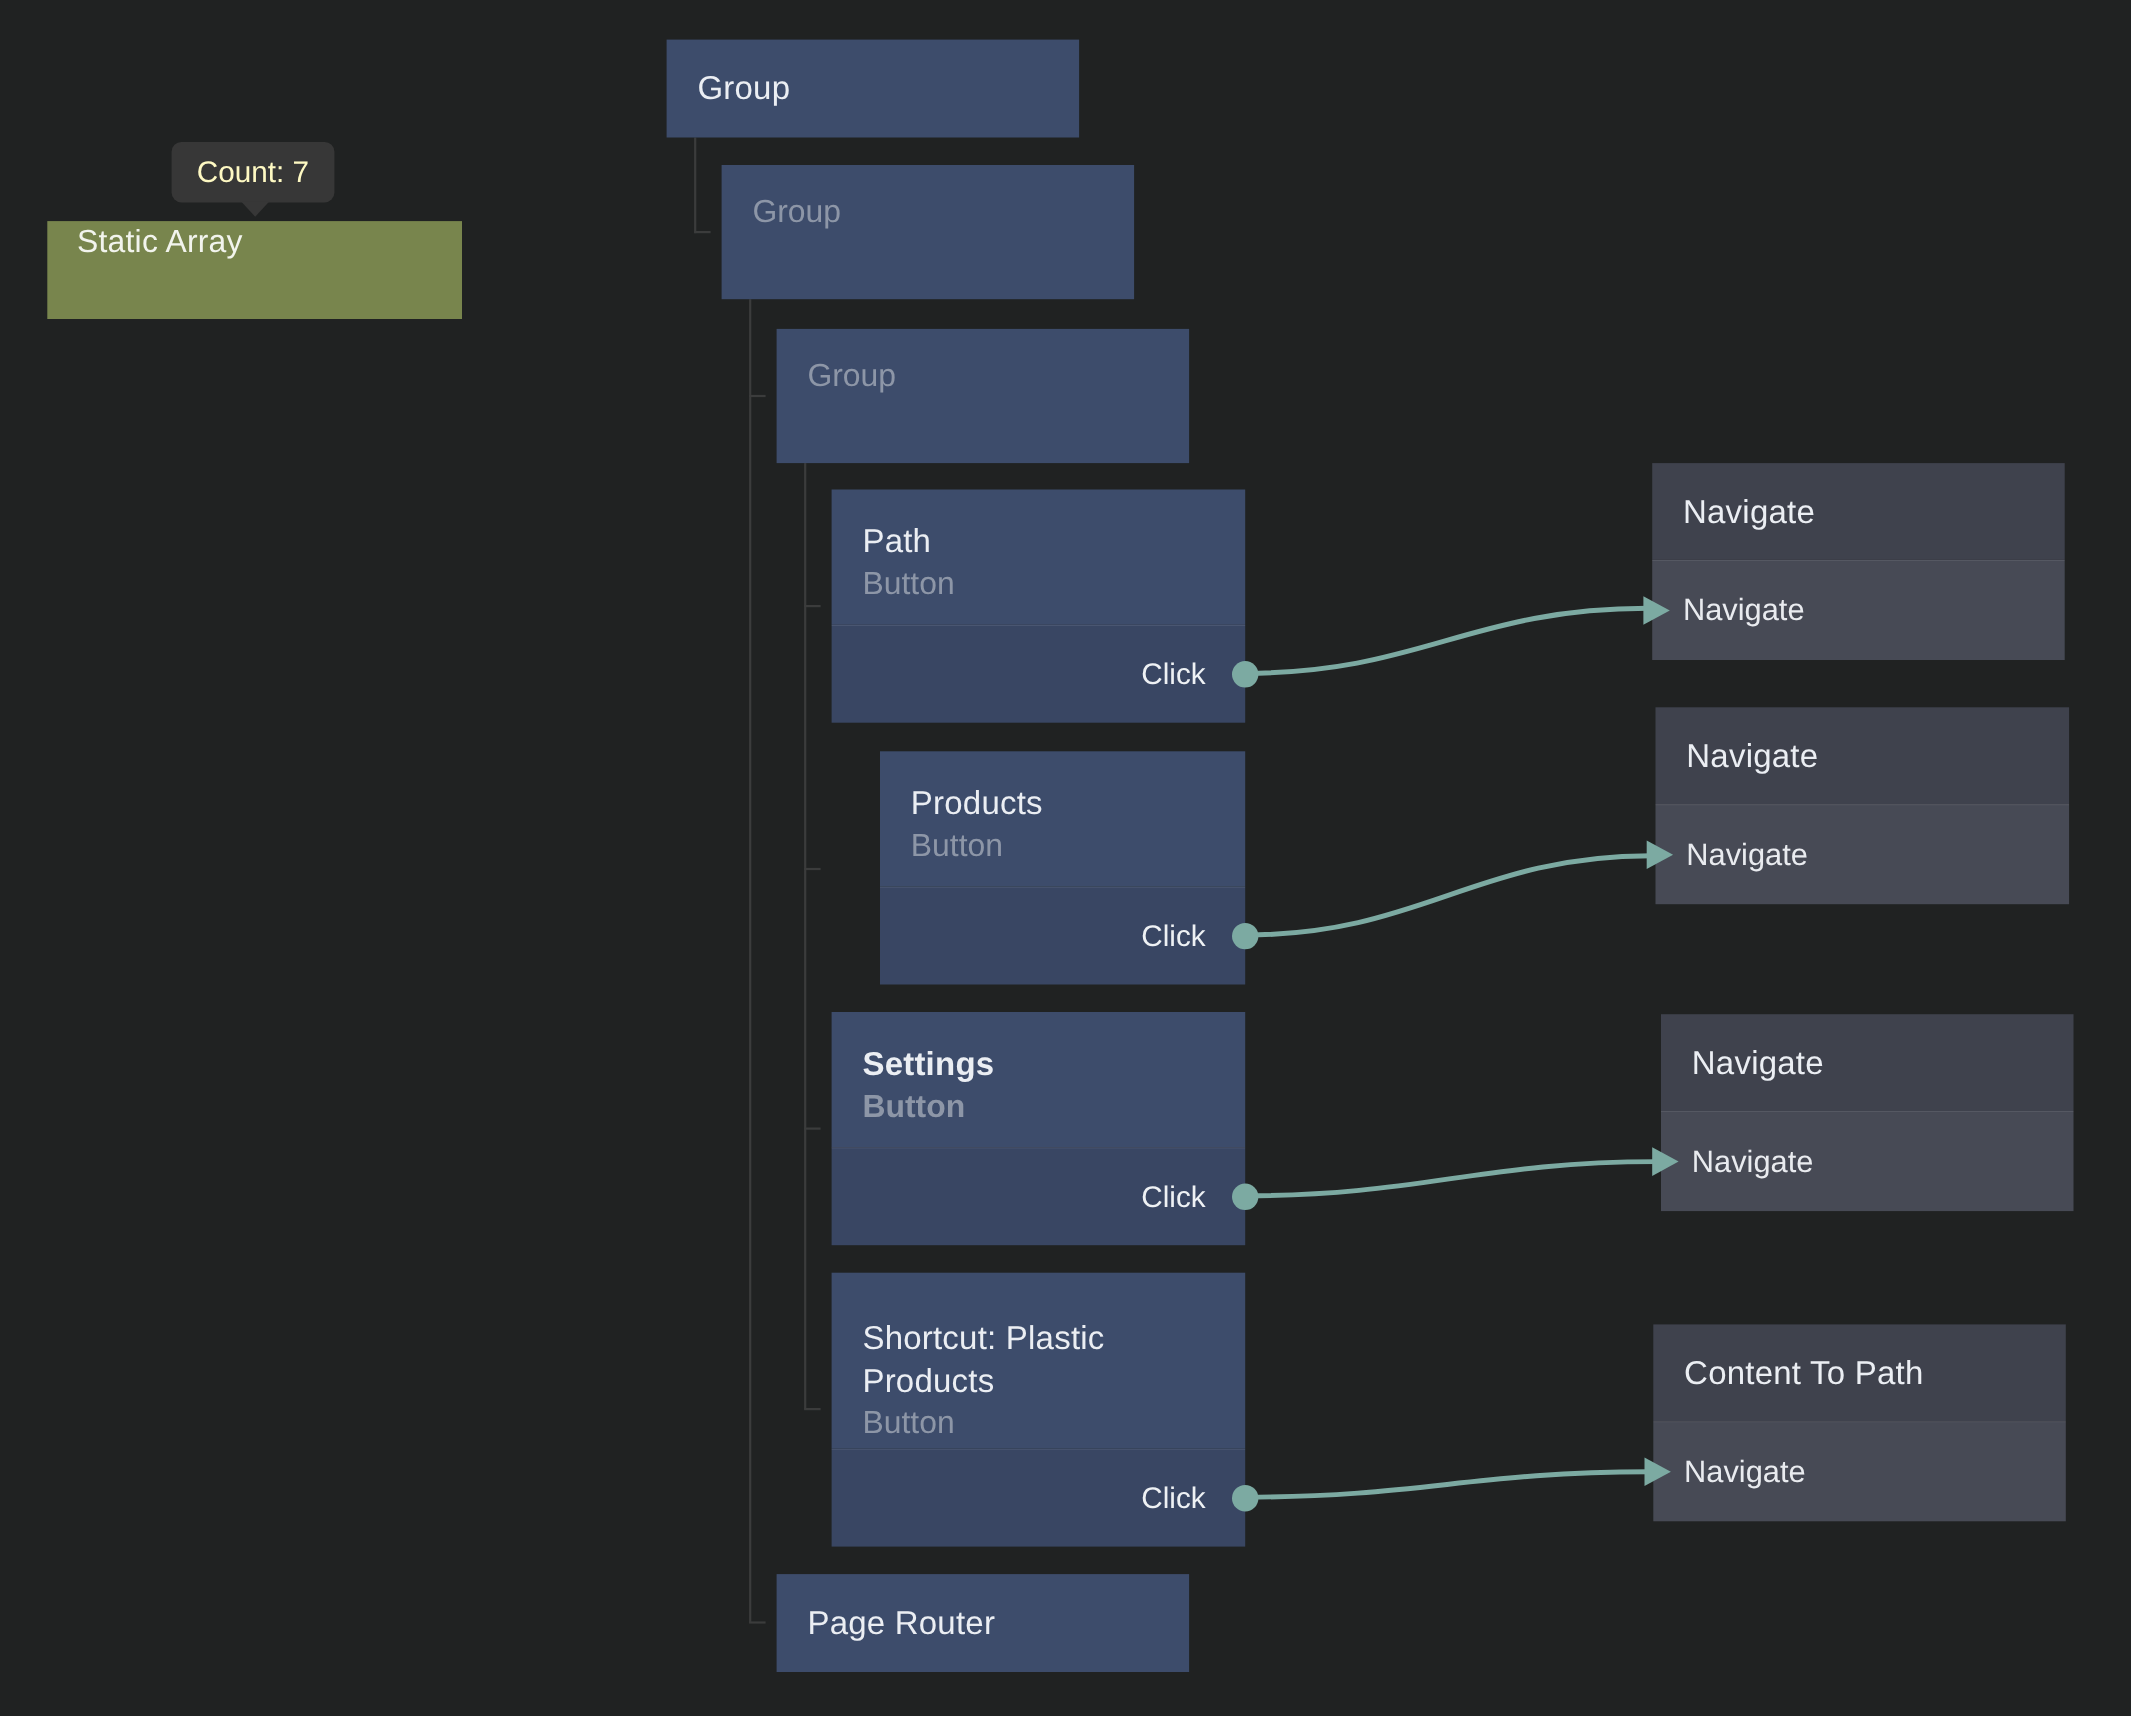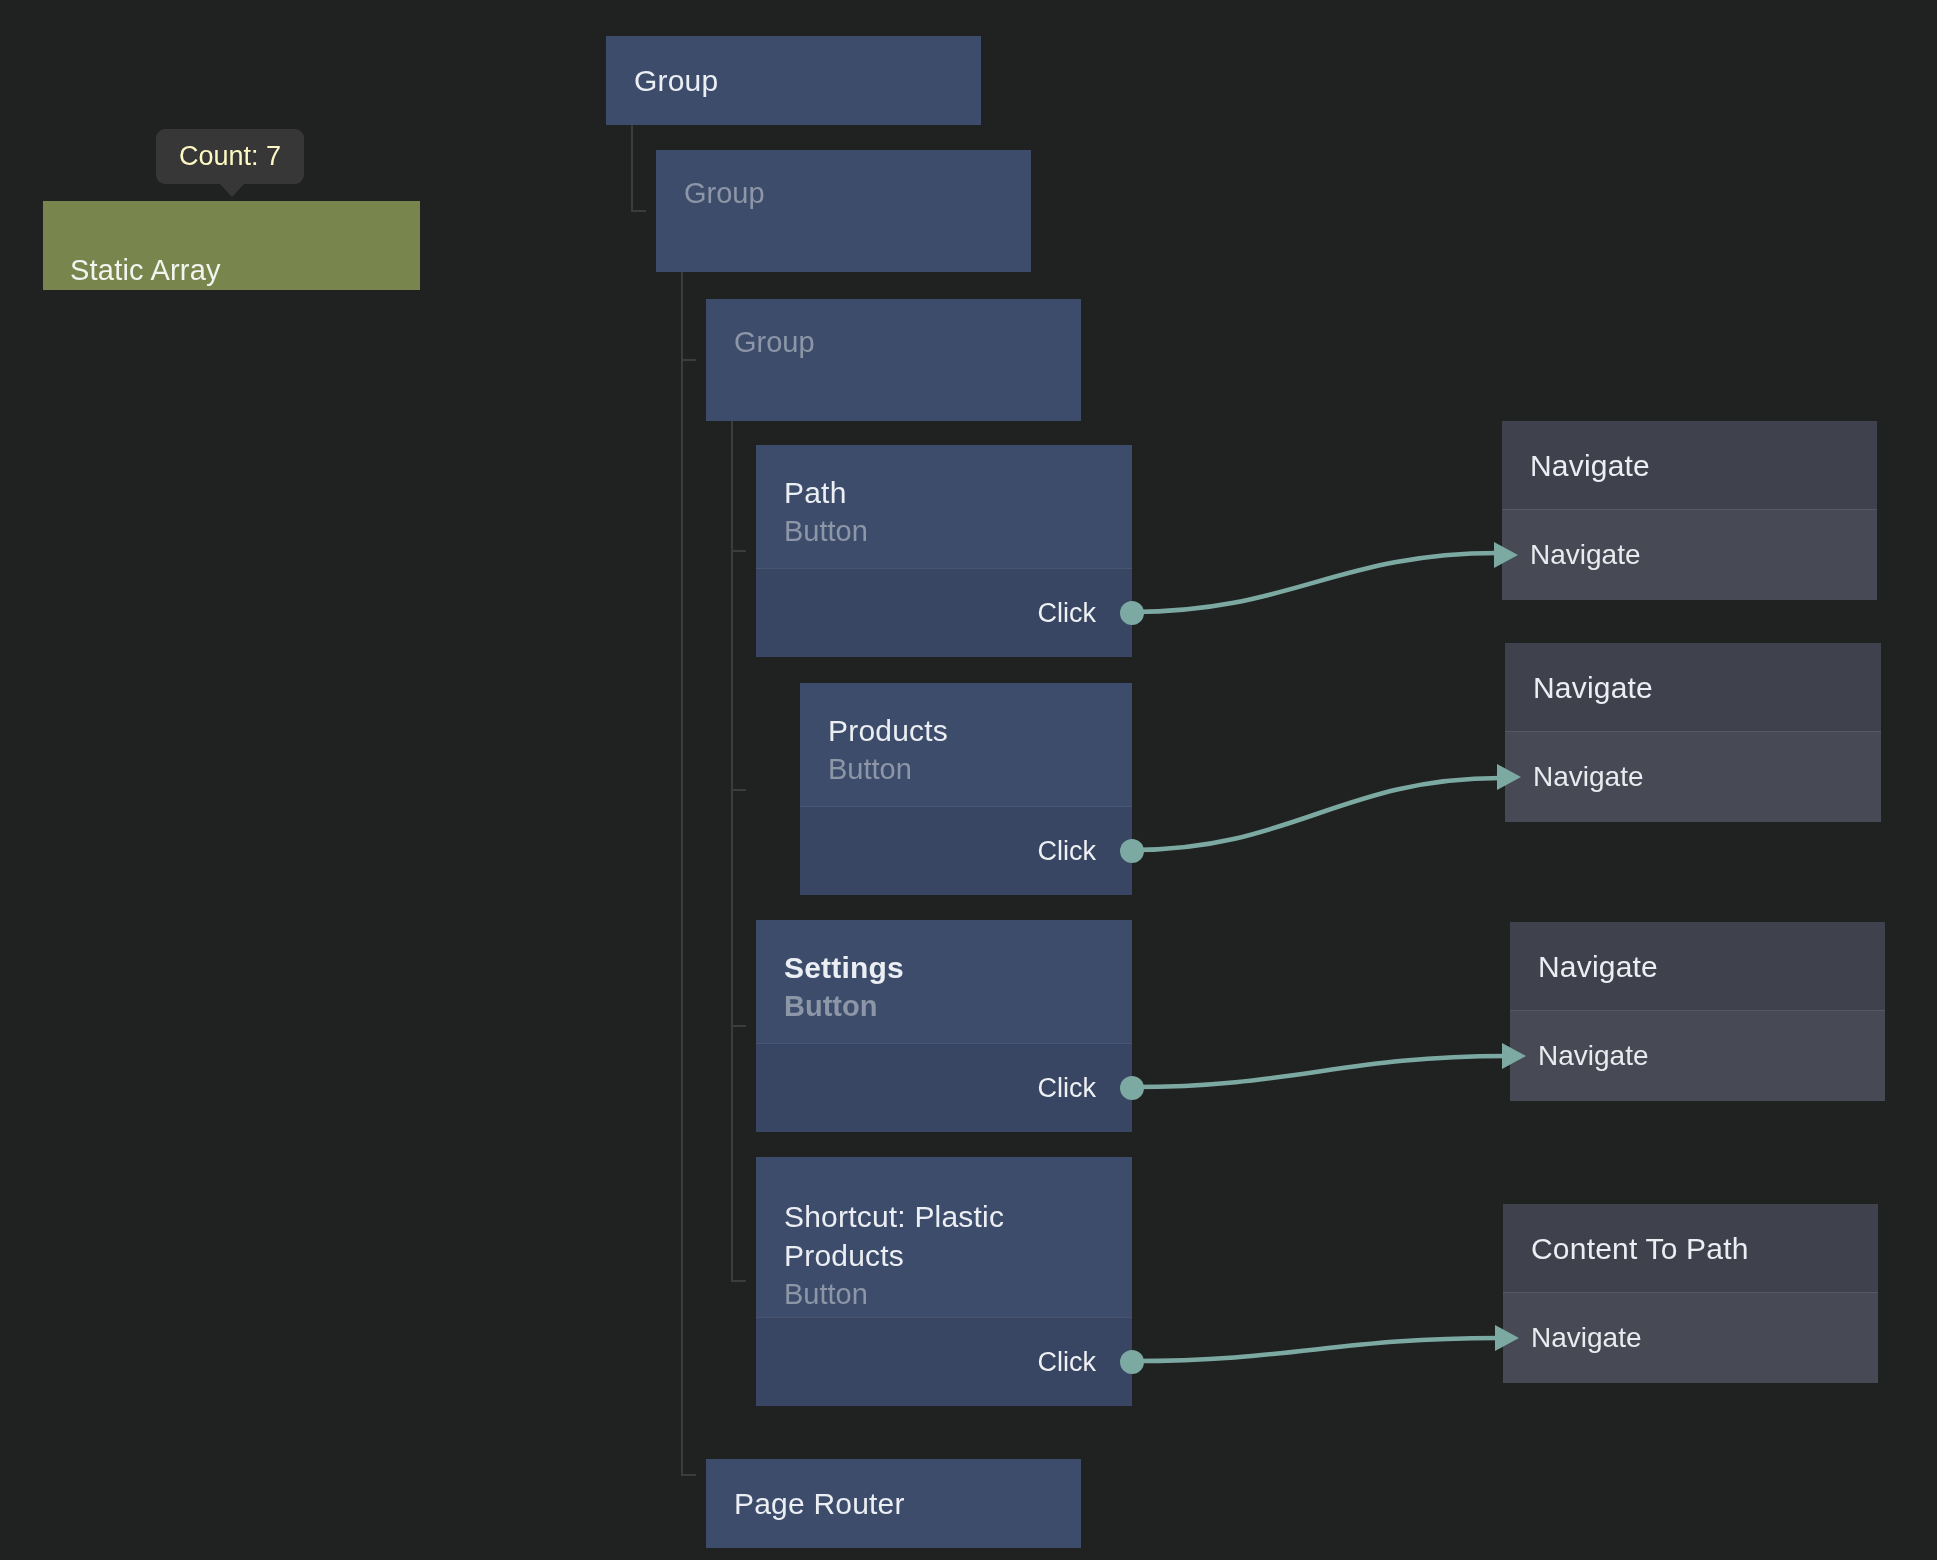--- a/index.html
+++ b/index.html
@@ -39,34 +39,34 @@
   .n-sidebar{left:706px;top:299px;width:375px;height:122px;}
   .n-home{left:756px;top:445px;width:376px;}
   .n-home .hdr{height:123px;}
   .n-products{left:756px;top:683px;width:376px;padding-left:44px;}
   .n-products .hdr{height:123px;}
   .n-settings{left:756px;top:920px;width:376px;}
   .n-settings .hdr{height:123px;}
   .n-shortcut{left:756px;top:1157px;width:376px;}
   .n-shortcut .hdr{height:160px;padding-top:22px;}
   .n-shortcut .hdr.twoline{padding-top:40px;}
-  .n-pagerouter{left:706px;top:1431px;width:375px;height:89px;margin-top:28px;}
+  .n-pagerouter{left:706px;top:1431px;width:375px;height:89px;}
   .n-main .hdr,.n-sidebar .hdr{height:122px;padding-top:24px;box-sizing:border-box;}
   .port-row{height:89px;}
   
   .n-nav1{left:1502px;top:421px;width:375px;}
   .n-nav2{left:1505px;top:643px;width:376px;}
   .n-nav3{left:1510px;top:922px;width:375px;}
   .n-nav4{left:1503px;top:1204px;width:375px;}
   .gray .hdr{height:88px;}
   .gray .port-row{height:91px;}
   
   .n-static{
     left:43px;top:201px;width:377px;height:89px;background:#78854d;
-    display:flex;align-items:flex-end;padding-left:27px;box-sizing:border-box;
+    display:flex;align-items:flex-start;padding-left:27px;box-sizing:border-box;
   }
   .n-static .title{color:#f2f4ed;font-size:29px;}
   
   .tooltip{
     position:absolute;left:156px;top:129px;width:148px;height:55px;
     background:#373737;border-radius:9px;display:flex;align-items:center;justify-content:center;
   }
   .tooltip-text{color:#fef9c3;font-size:27px;}
   .tooltip-ptr{
     position:absolute;left:219px;top:183px;width:0;height:0;

